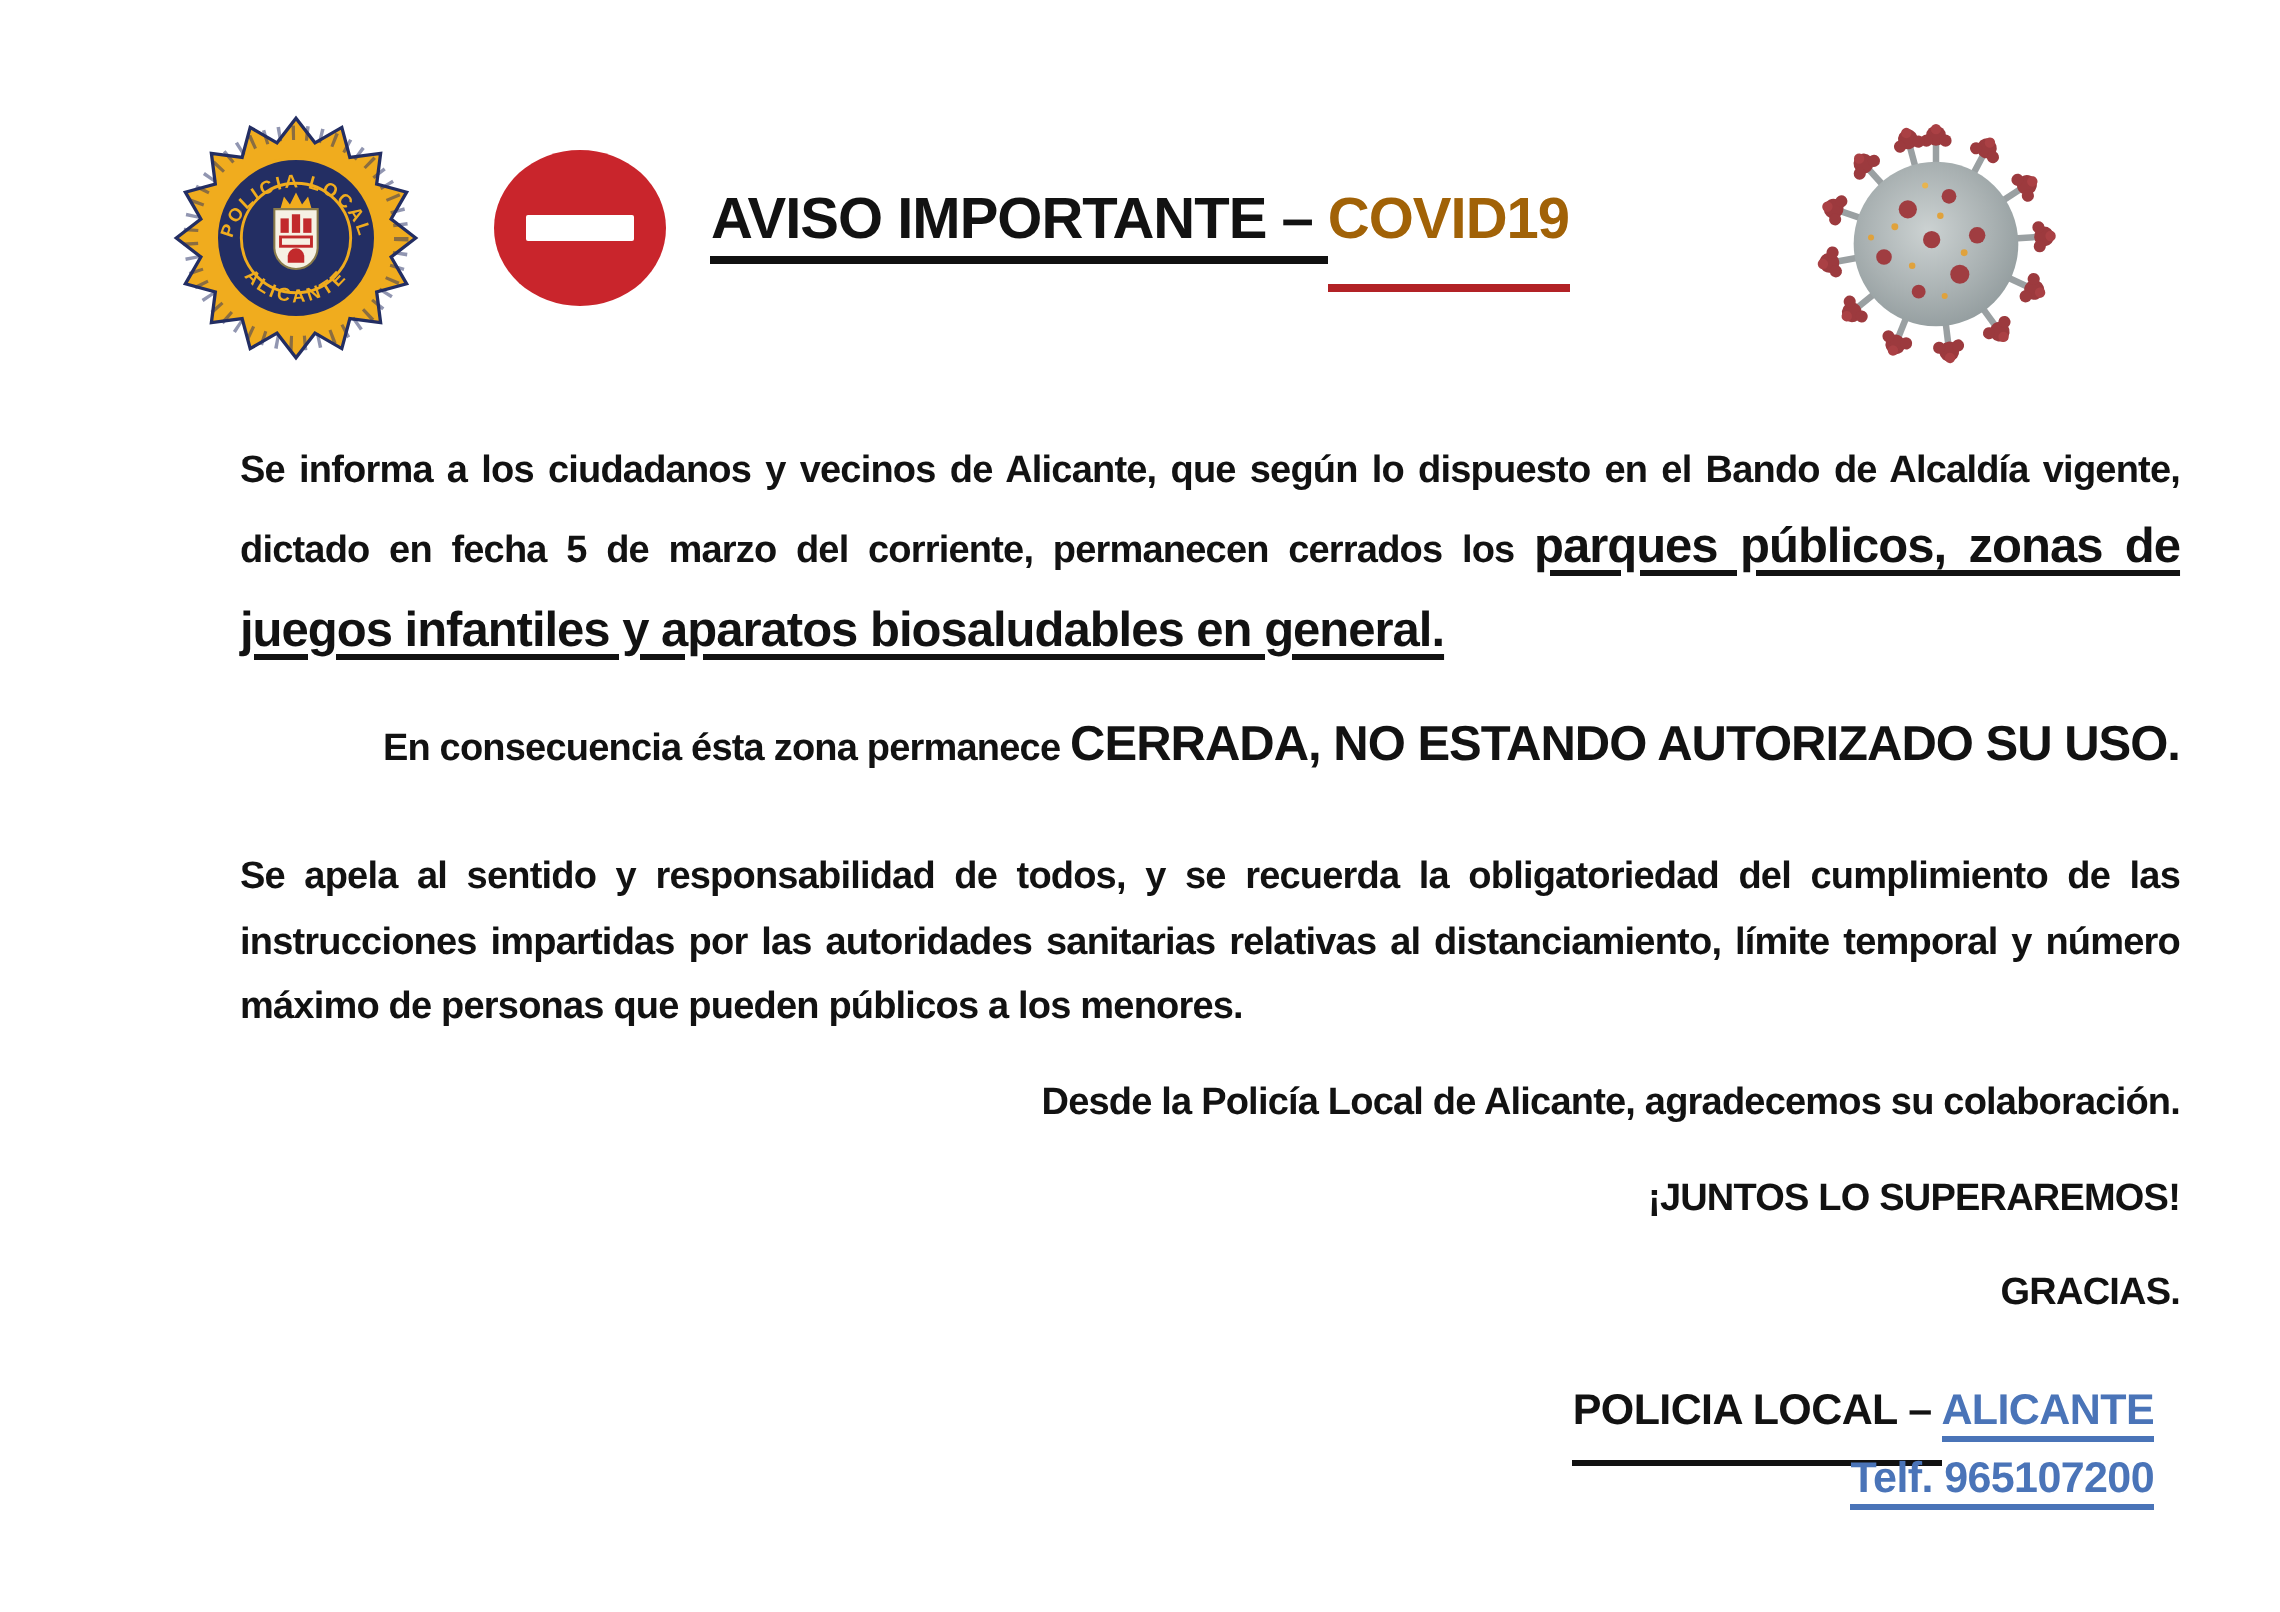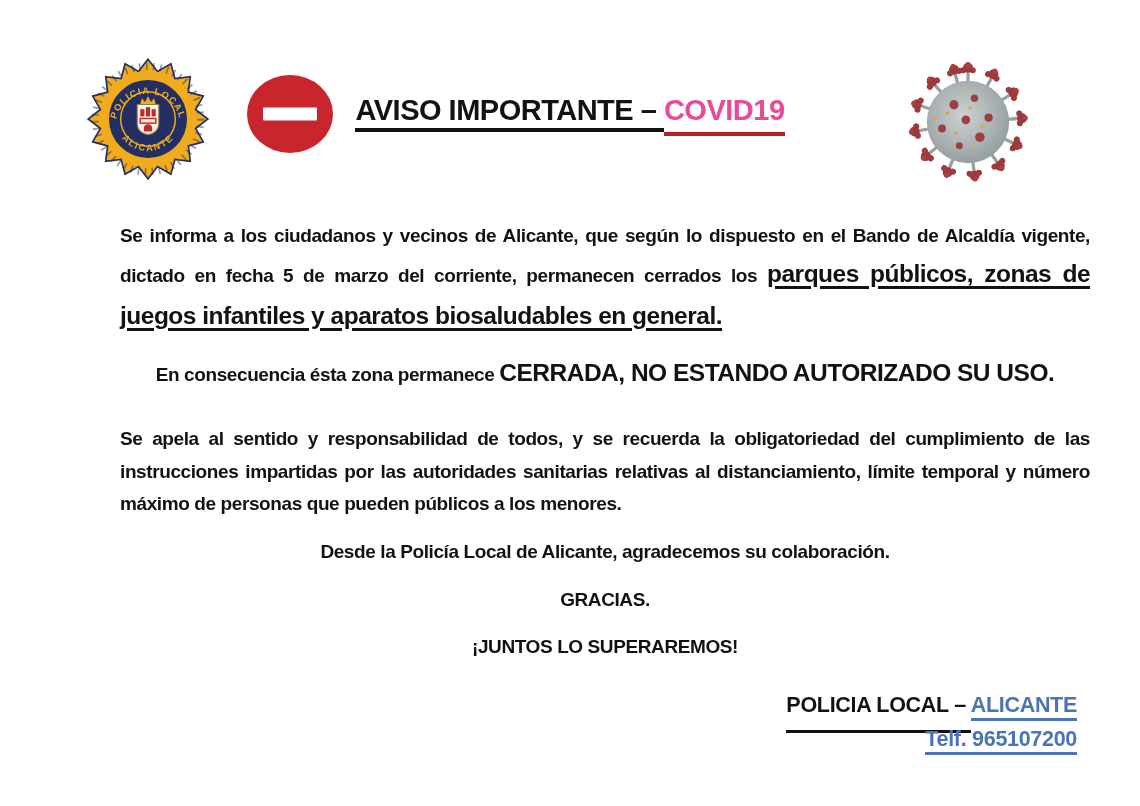--- a/index.html
+++ b/index.html
@@ -10,27 +10,27 @@
   }
   .header{position:relative;height:200px;}
   .badge{position:absolute;left:86px;top:54px;}
   .noentry{position:absolute;left:246px;top:75px;}
   .virus{position:absolute;left:903px;top:52px;}
   .title{
     text-align:center;padding-top:94px;font-size:29px;letter-spacing:-0.5px;
     white-space:nowrap;
   }
   .title .t-black{border-bottom:4px solid #111;padding-bottom:2px;margin-top:44px;}
-  .title .t-red{color:#ec4899;border-bottom:4px solid #b22226;padding-bottom:6px;}
+  .title .t-red{color:#a16207;border-bottom:4px solid #b22226;padding-bottom:16px;}
   .content{margin:20px 50px 0 120px;}
   .para{
     font-size:19px;line-height:1.72;letter-spacing:-0.4px;
     text-align:justify;margin:0;
   }
-  .para.single{text-align:center;margin-top:15px;}
+  .para.single{text-align:right;margin-top:15px;}
   .big{
     font-size:24.5px;letter-spacing:-0.5px;
   }
   .big.u{
     text-decoration:underline;
     text-decoration-thickness:3px;
     text-underline-offset:4px;
   }
   .mt{margin-top:29px;}
   .mt2{margin-top:33px;}
@@ -140,23 +140,23 @@
 <div class="content">
 
   <p class="para"><span>Se informa a los ciudadanos y vecinos de Alicante, que según lo dispuesto en el Bando de Alcaldía vigente, dictado en fecha 5 de marzo del corriente, permanecen cerrados los </span><span class="big u">parques públicos, zonas de juegos infantiles y aparatos biosaludables en general.</span></p>
 
   <p class="para single mt"><span>En consecuencia ésta zona permanece </span><span class="big">CERRADA, NO ESTANDO AUTORIZADO SU USO.</span></p>
 
   <p class="para mt">Se apela al sentido y responsabilidad de todos, y se recuerda la obligatoriedad del cumplimiento de las instrucciones impartidas por las autoridades sanitarias relativas al distanciamiento, límite temporal y número máximo de personas que pueden públicos a los menores.</p>
 
   <p class="para single mt2">Desde la Policía Local de Alicante, agradecemos su colaboración.</p>
 
+  <p class="para single mt2">¡JUNTOS LO SUPERAREMOS!</p>
+
   <p class="para single mt2">GRACIAS.</p>
-
-  <p class="para single mt2">¡JUNTOS LO SUPERAREMOS!</p>
 </div>
 
 <div class="signature">
   <div>
     <span class="sig-black">POLICIA LOCAL – </span><span class="sig-blue">ALICANTE</span>
   </div>
   <div>
     <span class="sig-phone">Telf. 965107200</span>
   </div>
 </div>

